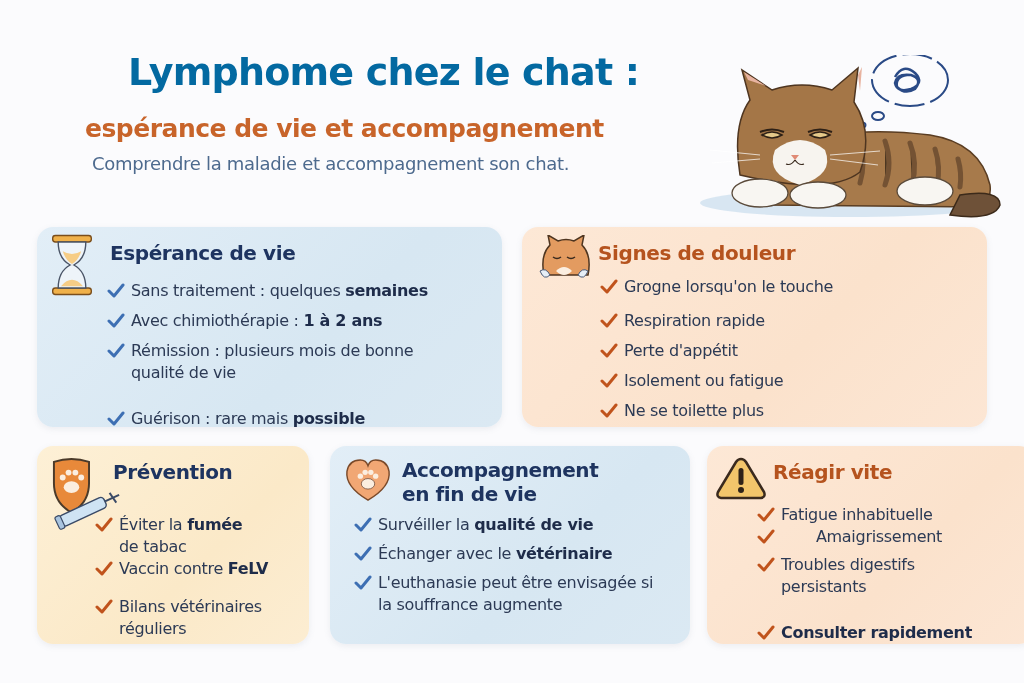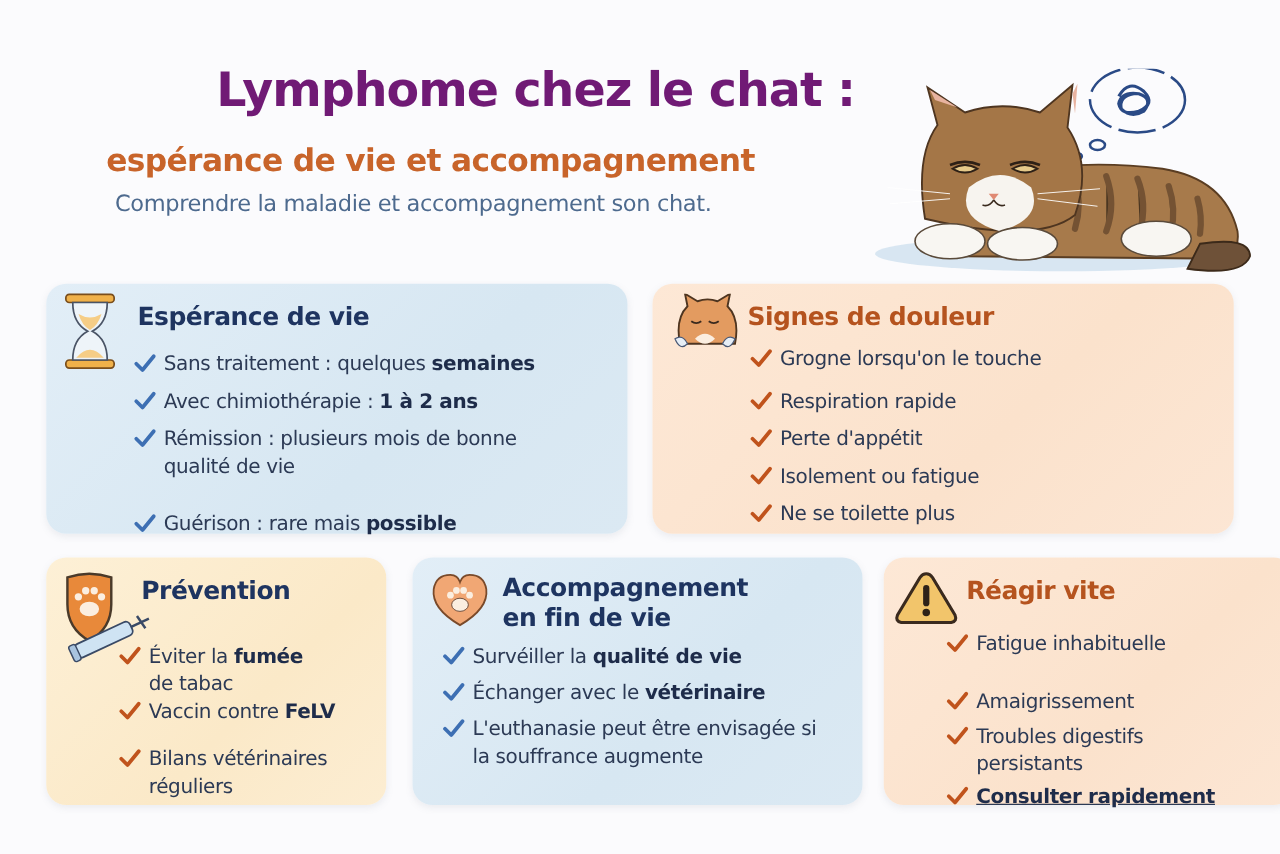--- a/index.html
+++ b/index.html
@@ -5,22 +5,22 @@
     * { box-sizing: border-box; margin: 0; padding: 0; }
     html, body { width: 1024px; height: 683px; overflow: hidden; }
     body {
       background: #fbfbfd;
       font-family: "DejaVu Sans", "Liberation Sans", sans-serif;
       position: relative;
       color: #2c3a55;
     }
     .title {
       position: absolute; left: 128px; top: 50px;
-      font-size: 38px; font-weight: bold; color: #701a75;
-      letter-spacing: -0.8px; white-space: nowrap; margin-left: 45px;
+      font-size: 38px; font-weight: bold; color: #0369a1;
+      letter-spacing: -0.8px; white-space: nowrap;
     }
     .subtitle {
       position: absolute; left: 85px; top: 114px;
       font-size: 25px; font-weight: bold; color: #c8642a;
       letter-spacing: -0.5px; white-space: nowrap;
     }
     .tagline {
       position: absolute; left: 92px; top: 153px;
       font-size: 18px; color: #4d6a8e; white-space: nowrap;
       letter-spacing: -0.3px;
@@ -216,23 +216,23 @@
   <svg class="ic" viewBox="0 0 52 44" style="left:8px; top:10px; width:52px; height:44px;">
     <path d="M26 3 q3 0 5 3 l18 30 q2 5 -3 6 h-40 q-5 -1 -3 -6 l18 -30 q2 -3 5 -3 z" fill="#f2c56b" stroke="#3a2a1e" stroke-width="2.5" stroke-linejoin="round"></path>
     <rect x="23.5" y="12" width="5" height="17" rx="2.5" fill="#2e2218"></rect>
     <circle cx="26" cy="34" r="3" fill="#2e2218"></circle>
   </svg>
   <div class="card-title rust" style="left:66px; top:14px;">Réagir vite</div>
   <ul class="list" style="left:50px; top:58px; width:220px;">
     <li><svg class="check" viewBox="0 0 18 18">
           <path d="M2 9 l5 5 l9 -11" fill="none" stroke="#c0531c" stroke-width="3" stroke-linecap="round" stroke-linejoin="round"></path>
         </svg><span>Fatigue inhabituelle</span></li>
-    <li style="margin-top:24px;"><svg class="check" viewBox="0 0 18 18">
+    <li style="margin-top:0;text-align:center;"><svg class="check" viewBox="0 0 18 18">
           <path d="M2 9 l5 5 l9 -11" fill="none" stroke="#c0531c" stroke-width="3" stroke-linecap="round" stroke-linejoin="round"></path>
         </svg><span>Amaigrissement</span></li>
     <li style="margin-top:6px; width:190px;"><svg class="check" viewBox="0 0 18 18">
           <path d="M2 9 l5 5 l9 -11" fill="none" stroke="#c0531c" stroke-width="3" stroke-linecap="round" stroke-linejoin="round"></path>
         </svg><span>Troubles digestifs persistants</span></li>
-    <li style="margin-top:4px;text-decoration:underline;"><svg class="check" viewBox="0 0 18 18">
+    <li style="margin-top:24px;"><svg class="check" viewBox="0 0 18 18">
           <path d="M2 9 l5 5 l9 -11" fill="none" stroke="#c0531c" stroke-width="3" stroke-linecap="round" stroke-linejoin="round"></path>
         </svg><b>Consulter rapidement</b></li>
   </ul>
 </div>
 
 </body></html>

